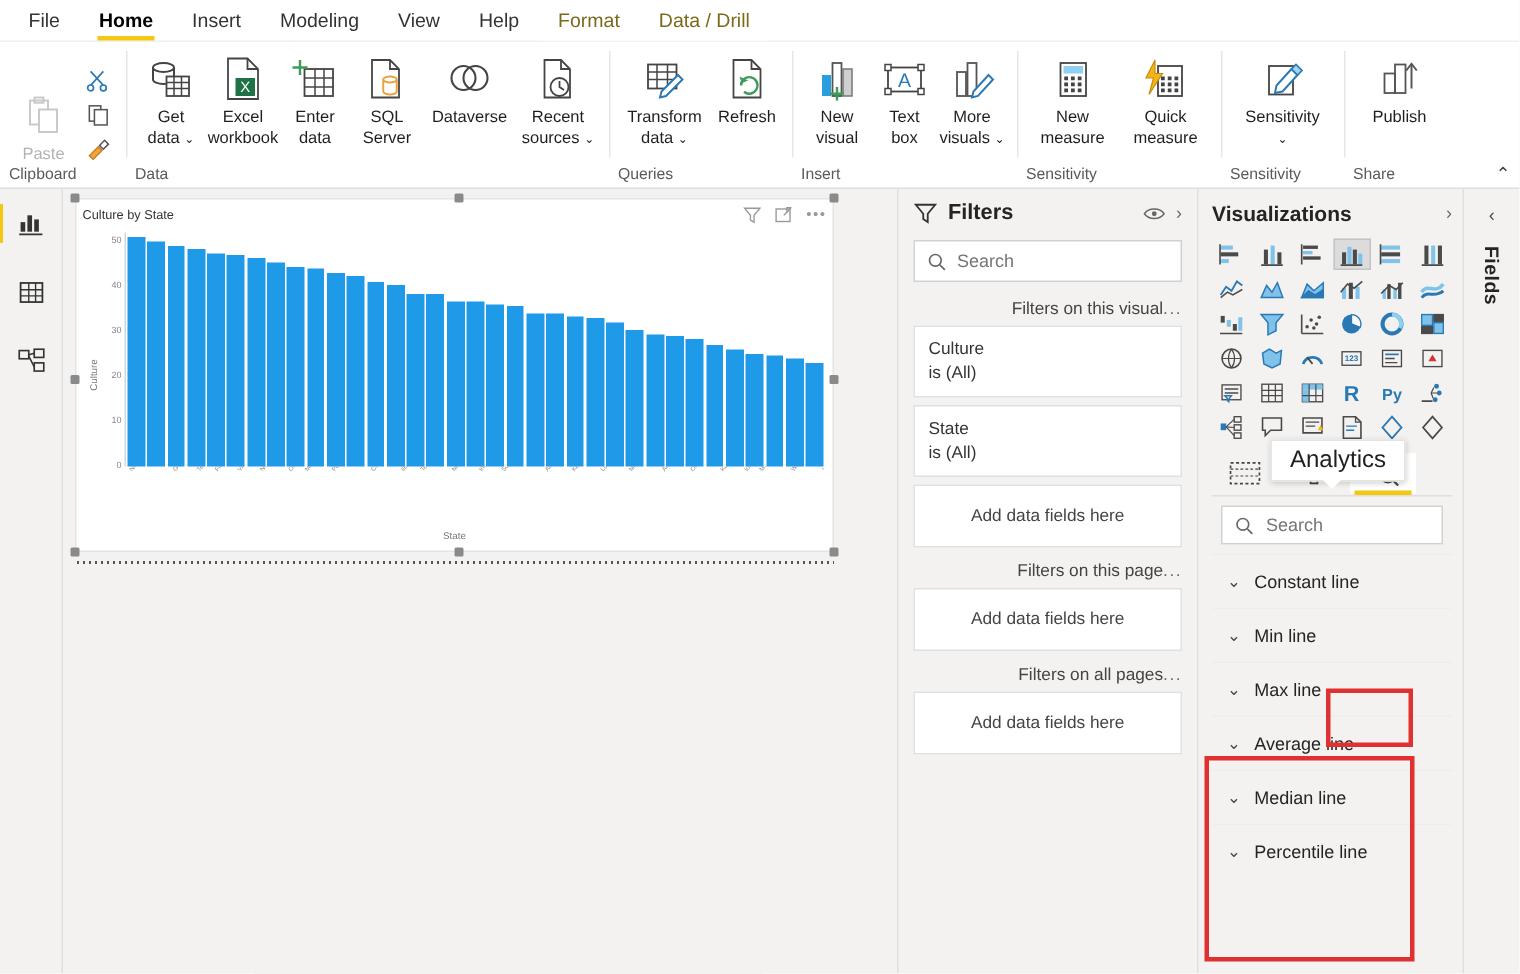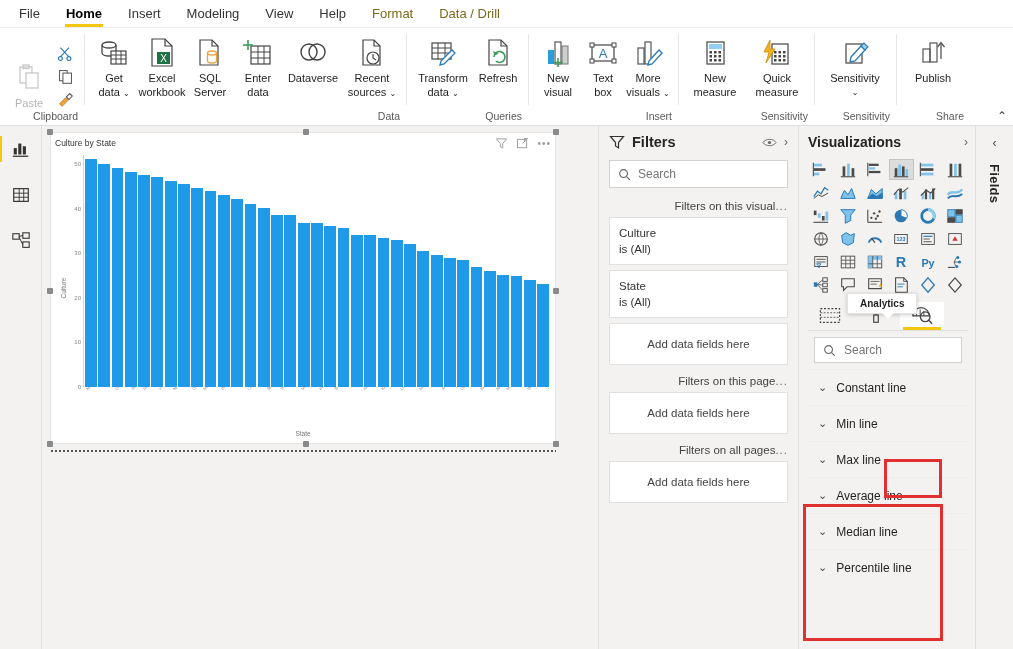--- a/index.html
+++ b/index.html
@@ -42,21 +42,21 @@
     display: flex; flex-direction: column;
     position: relative;
     padding: 3px 6px 0 6px;
   }
   .rgroup + .rgroup::before {
     content:""; position:absolute; left:0; top:6px; bottom:20px;
     width:1px; background:#e6e6e6;
   }
   .rgroup-items { display: flex; align-items: flex-start; flex: 1; }
   .rgroup-label {
-    text-align: right; font-size: 10.5px; color: #5a5a5a;
+    text-align: left; font-size: 10.5px; color: #5a5a5a;
     padding-bottom: 13px; height: 15px;
   }
   .ritem {
     width: 56px; display: flex; flex-direction: column; align-items: center;
     padding-top: 4px; cursor: default;
   }
   .ritem.w48 { width: 48px; }
   .ritem.w62 { width: 62px; }
   .ritem.w70 { width: 70px; }
   .ricon { height: 36px; display: flex; align-items: center; justify-content: center; }
@@ -90,21 +90,21 @@
   }
   .rail-btn.active::before {
     content:""; position:absolute; left:-6px; top:2px; bottom:2px; width:4px; background:#f2c811;
   }
 
   
   .canvas {
     position: absolute; left: 42px; top: 126px; right: 415px; bottom: 0;
     background: #f3f2f1; padding: 6px 8px;
   }
-  .visual-wrap { position: relative; width: 506px; height: 312px; }
+  .visual-wrap { position: relative; width: 506px; height: 236px; }
   .visual {
     position: absolute; inset: 0; background: #ffffff;
     border: 1px solid #e4e4e4;
   }
   .vis-header {
     position:absolute; top:2px; left:4px; right:4px; height: 16px;
     display:flex; align-items:center; justify-content:space-between;
   }
   .vis-title { font-size: 8.5px; color: #333; }
   .vis-tools { display:flex; align-items:center; gap:8px; color:#999; }
@@ -195,21 +195,21 @@
   .vicon {
     height: 21px; display:flex; align-items:center; justify-content:center;
     cursor: pointer; border: 1px solid transparent;
   }
   .vicon.sel { background: #dcdcdc; border-color:#c4c4c4; }
 
   .tooltip-analytics {
     position: absolute; left: 48px; top: 167px;
     background:#ffffff; border:1px solid #e3e3e3;
     box-shadow: 0 1px 4px rgba(0,0,0,.2);
-    padding: 4px 12px; font-size: 10px; color:#201f1e; font-weight: 700;
+    padding: 4px 12px; font-size: 16px; color:#201f1e; font-weight: 400;
     z-index: 5;
   }
   .tooltip-analytics::after {
     content:""; position:absolute; left: 34px; bottom: -6px;
     border-left: 6px solid transparent; border-right: 6px solid transparent;
     border-top: 6px solid #ffffff;
   }
 
   .tabrow {
     display:flex; align-items:center; gap: 2px;
@@ -343,44 +343,44 @@
               <path d="M18 2 v7 h7" fill="none" stroke="#444" stroke-width="1.2"></path>
               <rect x="10" y="15" width="13" height="12" fill="#1f7244"></rect>
               <text x="16.5" y="24.5" font-size="10" fill="#fff" text-anchor="middle" font-family="Liberation Sans">X</text>
             </svg>
           </span>
           <span class="rlabel">Excel</span>
           <span class="rlabel">workbook</span>
         </div>
         <div class="ritem w48">
           <span class="ricon">
-            <svg width="30" height="32" viewBox="0 0 30 32">
-              <path d="M5 3 h12 l6 6 v19 H5 Z" fill="#fff" stroke="#444" stroke-width="1.2"></path>
-              <path d="M17 3 v6 h6" fill="none" stroke="#444" stroke-width="1.2"></path>
-              <ellipse cx="17" cy="16" rx="4.5" ry="2" fill="none" stroke="#e8a33d" stroke-width="1.3"></ellipse>
-              <path d="M12.5 16 v8 a4.5 2 0 0 0 9 0 V16" fill="none" stroke="#e8a33d" stroke-width="1.3"></path>
-            </svg>
-          </span>
-          <span class="rlabel">SQL</span>
-          <span class="rlabel">Server</span>
-        </div>
-        <div class="ritem w48">
-          <span class="ricon">
             <svg width="32" height="32" viewBox="0 0 32 32">
               <rect x="9" y="9" width="19" height="18" fill="#fff" stroke="#444" stroke-width="1.2"></rect>
               <line x1="9" y1="15" x2="28" y2="15" stroke="#444" stroke-width="1"></line>
               <line x1="9" y1="21" x2="28" y2="21" stroke="#444" stroke-width="1"></line>
               <line x1="16" y1="9" x2="16" y2="27" stroke="#444" stroke-width="1"></line>
               <line x1="22" y1="9" x2="22" y2="27" stroke="#444" stroke-width="1"></line>
               <line x1="6" y1="3" x2="6" y2="13" stroke="#3c9c5a" stroke-width="1.6"></line>
               <line x1="1" y1="8" x2="11" y2="8" stroke="#3c9c5a" stroke-width="1.6"></line>
             </svg>
           </span>
           <span class="rlabel">Enter</span>
           <span class="rlabel">data</span>
+        </div>
+        <div class="ritem w48">
+          <span class="ricon">
+            <svg width="30" height="32" viewBox="0 0 30 32">
+              <path d="M5 3 h12 l6 6 v19 H5 Z" fill="#fff" stroke="#444" stroke-width="1.2"></path>
+              <path d="M17 3 v6 h6" fill="none" stroke="#444" stroke-width="1.2"></path>
+              <ellipse cx="17" cy="16" rx="4.5" ry="2" fill="none" stroke="#e8a33d" stroke-width="1.3"></ellipse>
+              <path d="M12.5 16 v8 a4.5 2 0 0 0 9 0 V16" fill="none" stroke="#e8a33d" stroke-width="1.3"></path>
+            </svg>
+          </span>
+          <span class="rlabel">SQL</span>
+          <span class="rlabel">Server</span>
         </div>
         <div class="ritem w62">
           <span class="ricon">
             <svg width="34" height="32" viewBox="0 0 34 32">
               <circle cx="13" cy="15" r="8" fill="none" stroke="#444" stroke-width="1.4"></circle>
               <circle cx="21" cy="15" r="8" fill="none" stroke="#444" stroke-width="1.4"></circle>
             </svg>
           </span>
           <span class="rlabel">Dataverse</span>
         </div>

